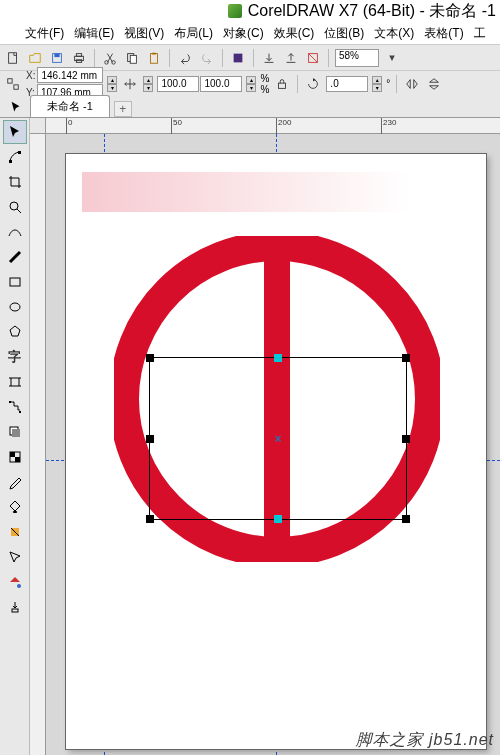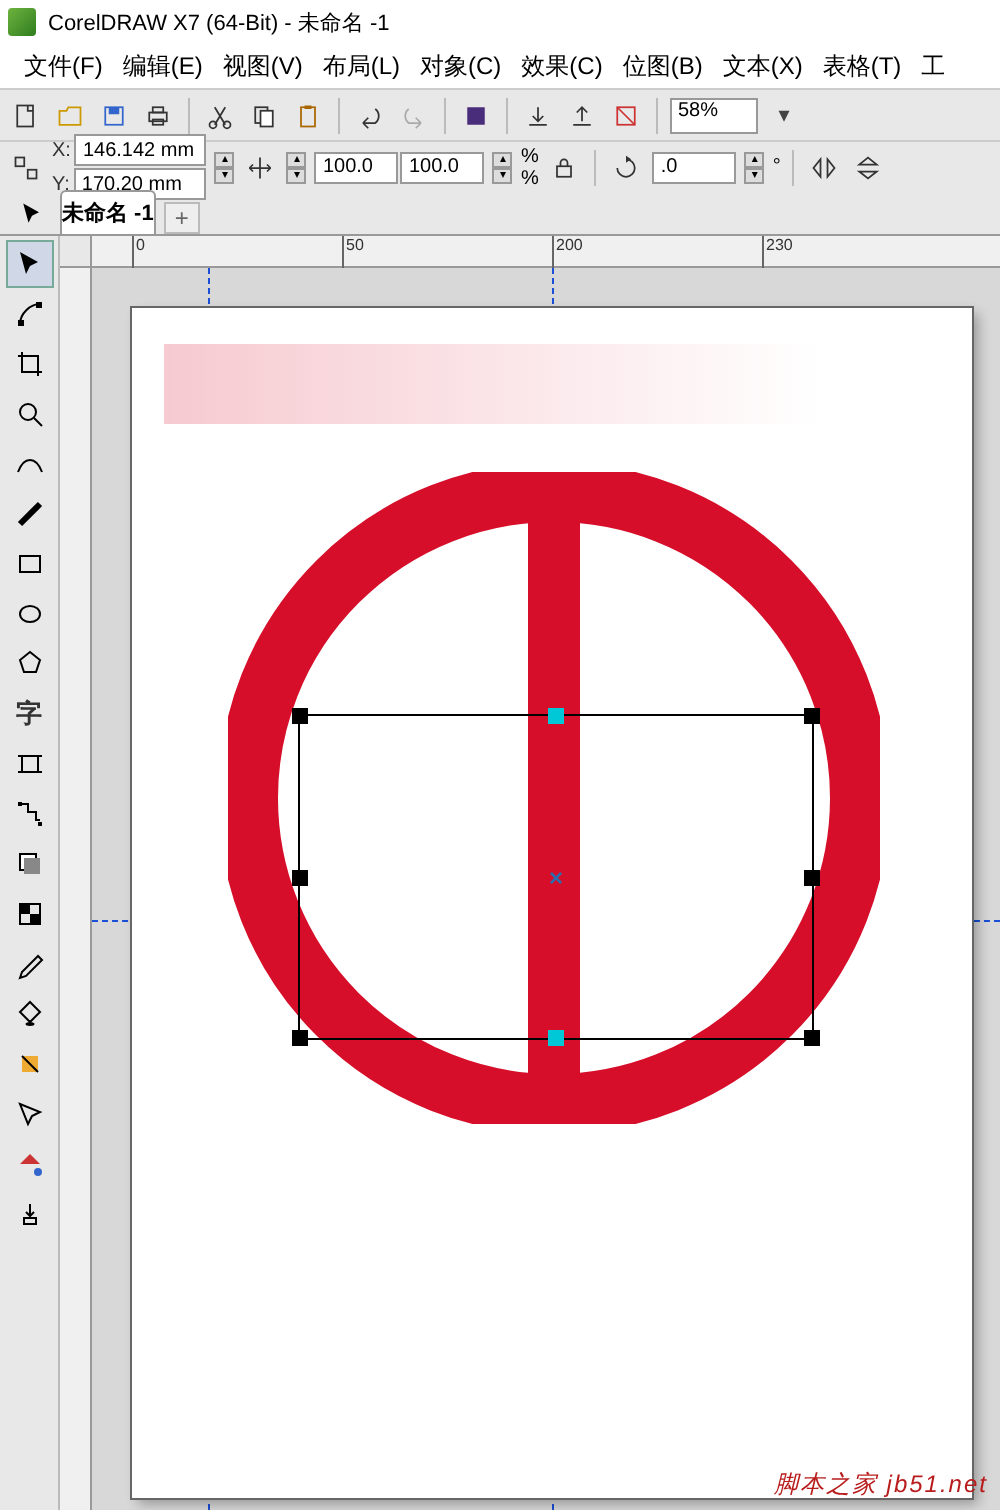--- a/index.html
+++ b/index.html
@@ -1,33 +1,33 @@
 <!DOCTYPE html>
 <html><head>
 <meta charset="utf-8">
 <style>
 * { box-sizing: border-box; margin: 0; padding: 0; font-family: "Microsoft YaHei", SimSun, sans-serif; }
 body { width: 500px; height: 755px; background: #e8e8e8; overflow: hidden; position: relative; }
-.titlebar { height: 22px; background: #fff; display: flex; align-items: center; padding: 0 4px; font-size: 11px; }
+.titlebar { height: 22px; background: #fff; display: flex; align-items: center; padding: 0 4px; font-size: 16px; justify-content: flex-end; }
 .titlebar .logo { width: 14px; height: 14px; background: linear-gradient(135deg, #6fb33f 0%, #2e7d1f 100%); border-radius: 2px; margin-right: 6px; }
-.menubar { height: 22px; background: #fff; display: flex; align-items: center; padding: 0 8px; font-size: 12px; gap: 2px; }
+.menubar { height: 22px; background: #fff; display: flex; align-items: center; padding: 0 21px; font-size: 12px; gap: 2px; }
 .menu-item { padding: 2px 4px; white-space: nowrap; cursor: default; }
 .toolbar1, .toolbar2 { height: 26px; background: #e8e8e8; border-top: 1px solid #ccc; display: flex; align-items: center; padding: 0 4px; gap: 4px; font-size: 11px; }
 .tb-btn { width: 18px; height: 18px; display: flex; align-items: center; justify-content: center; cursor: default; color: #444; }
 .tb-btn svg { width: 14px; height: 14px; }
 .tb-sep { width: 1px; height: 18px; background: #bbb; margin: 0 2px; }
 .zoom-box { width: 44px; height: 18px; background: #fff; border: 1px solid #999; font-size: 10px; display: flex; padding: 0 3px; }
 .prop-field { display: flex; align-items: center; gap: 2px; }
 .prop-label { font-size: 10px; color: #333; }
 .prop-input { width: 66px; height: 16px; background: #fff; border: 1px solid #999; font-size: 10px; padding: 0 3px; display: flex; align-items: center; }
 .prop-input-sm { width: 42px; }
 .spinner { width: 10px; height: 16px; display: flex; flex-direction: column; }
 .spinner div { flex: 1; background: #ddd; border: 1px solid #999; font-size: 6px; text-align: center; line-height: 6px; }
 .tabs { height: 22px; background: #e8e8e8; display: flex; align-items: flex-end; padding-left: 30px; border-bottom: 1px solid #999; }
-.tab { padding: 3px 0; font-size: 11px; background: #fff; border: 1px solid #999; border-bottom: none; border-radius: 3px 3px 0 0; font-weight: bold; }
+.tab { padding: 3px 16px; font-size: 11px; background: #fff; border: 1px solid #999; border-bottom: none; border-radius: 3px 3px 0 0; }
 .tab-add { width: 18px; height: 16px; margin-left: 4px; display: flex; align-items: center; justify-content: center; color: #666; font-size: 12px; border: 1px solid #bbb; background: #eee; }
 .work-area { position: absolute; top: 118px; left: 0; right: 0; bottom: 0; display: flex; }
 .left-tools { width: 30px; background: #e8e8e8; border-right: 1px solid #bbb; display: flex; flex-direction: column; align-items: center; padding-top: 2px; gap: 1px; }
 .tool { width: 24px; height: 24px; display: flex; align-items: center; justify-content: center; color: #333; cursor: default; position: relative; }
 .tool.sel { background: #d0d8e8; border: 1px solid #7a9; }
 .tool svg { width: 16px; height: 16px; }
 .tool-txt { font-size: 13px; font-weight: bold; }
 .canvas-wrap { flex: 1; position: relative; background: #d8d8d8; overflow: hidden; }
 .ruler-h { position: absolute; top: 0; left: 16px; right: 0; height: 16px; background: #f0f0f0; border-bottom: 1px solid #999; }
 .ruler-h .tick { position: absolute; top: 0; height: 16px; border-left: 1px solid #666; font-size: 8px; color: #333; padding-left: 1px; }
@@ -37,21 +37,21 @@
 .page { position: absolute; top: 20px; left: 20px; width: 420px; height: 595px; background: #fff; box-shadow: 3px 3px 6px rgba(0,0,0,.3); }
 .page-border { position: absolute; inset: -1px; border: 1px solid #666; pointer-events: none; }
 .gradient-strip { position: absolute; top: 18px; left: 16px; width: 330px; height: 40px; background: linear-gradient(90deg, rgba(214,14,42,.22), rgba(214,14,42,0)); }
 .red-shape { position: absolute; top: 82px; left: 48px; width: 326px; height: 326px; }
 .sel-rect { position: absolute; border: 1px solid #000; background: transparent; }
 .handle { position: absolute; width: 8px; height: 8px; background: #000; }
 .handle.mid { width: 8px; height: 8px; background: #00c8d6; }
 .center-x { position: absolute; color: #2a6db0; font-size: 12px; font-weight: bold; transform: translate(-50%, -50%); }
 .guide-v { position: absolute; top: 0; bottom: 0; border-left: 1px dashed #1a4fd6; }
 .guide-h { position: absolute; left: 0; right: 0; border-top: 1px dashed #1a4fd6; }
-.watermark { position: absolute; right: 6px; bottom: 4px; font-size: 12px; color: #b91c1c; font-style: italic; letter-spacing: 1px; }
+.watermark { position: absolute; right: 6px; bottom: 4px; font-size: 16px; color: #404040; font-style: italic; letter-spacing: 1px; }
 </style>
 </head>
 <body>
 
 <div class="titlebar">
   <div class="logo"></div>
   <span>CorelDRAW X7 (64-Bit) - 未命名 -1</span>
 </div>
 
 <div class="menubar">
@@ -163,21 +163,21 @@
   <div style="display:flex;flex-direction:column;gap:1px">
     <div class="prop-field">
       <span class="prop-label">X:</span>
       <div class="prop-input">
           <span>146.142 mm</span>
         </div>
     </div>
     <div class="prop-field">
       <span class="prop-label">Y:</span>
       <div class="prop-input">
-          <span>170.20 mm</span>
+          <span>107.96 mm</span>
         </div>
     </div>
   </div>
   <div class="spinner">
       <div>▴</div>
       <div>▾</div>
     </div>
   <div class="tb-btn">
       <svg viewBox="0 0 16 16">
         <path d="M2 8h12M8 2v12" stroke="#333"></path>

